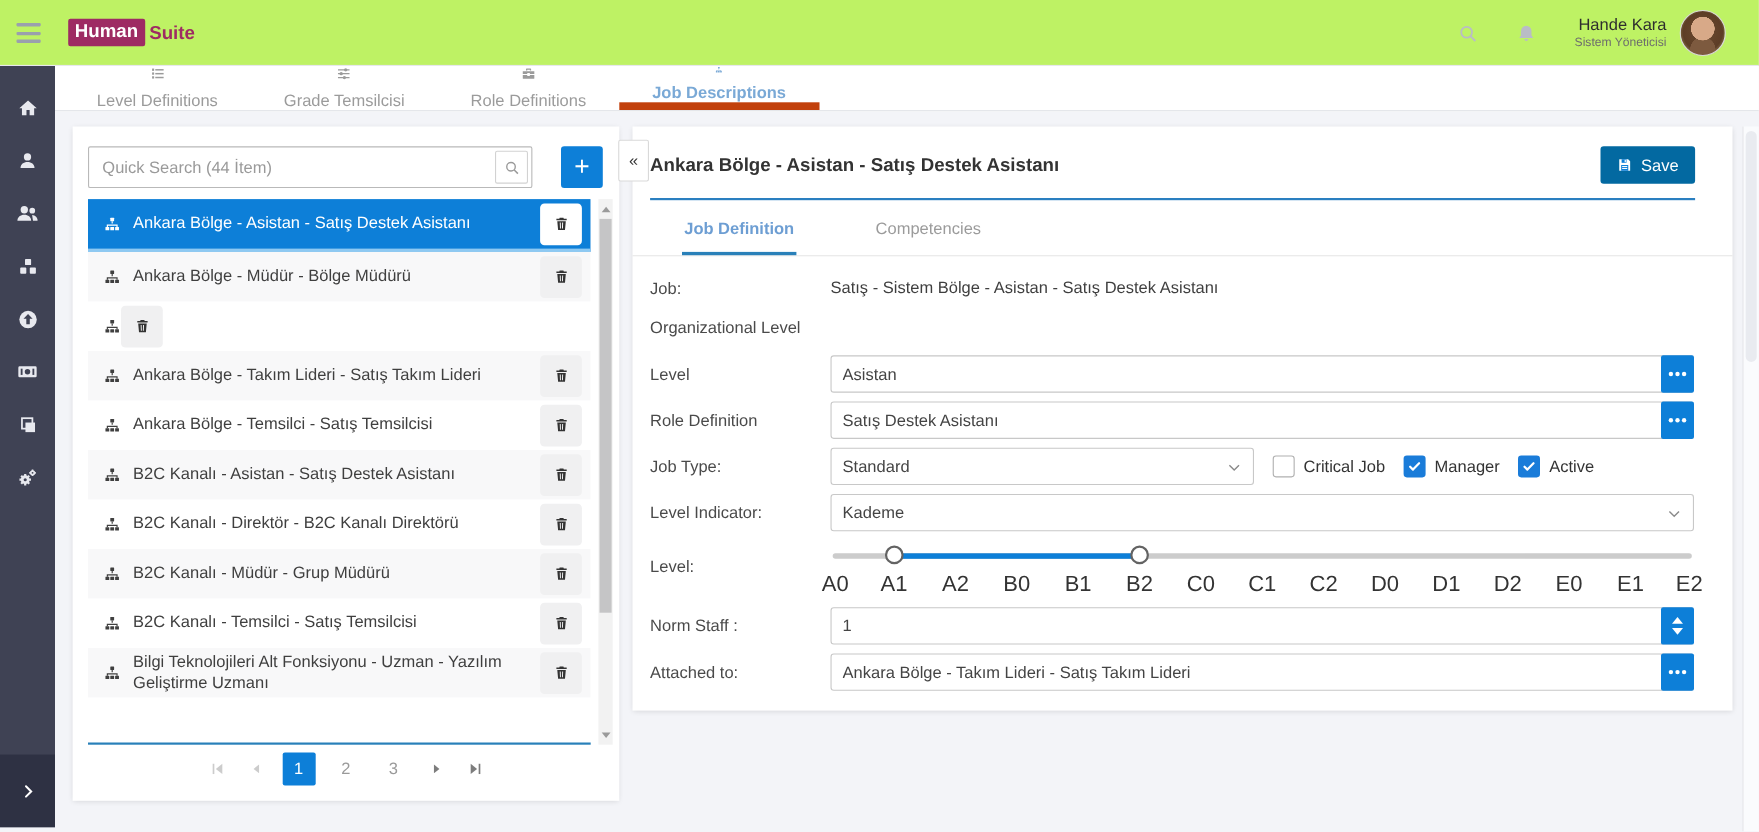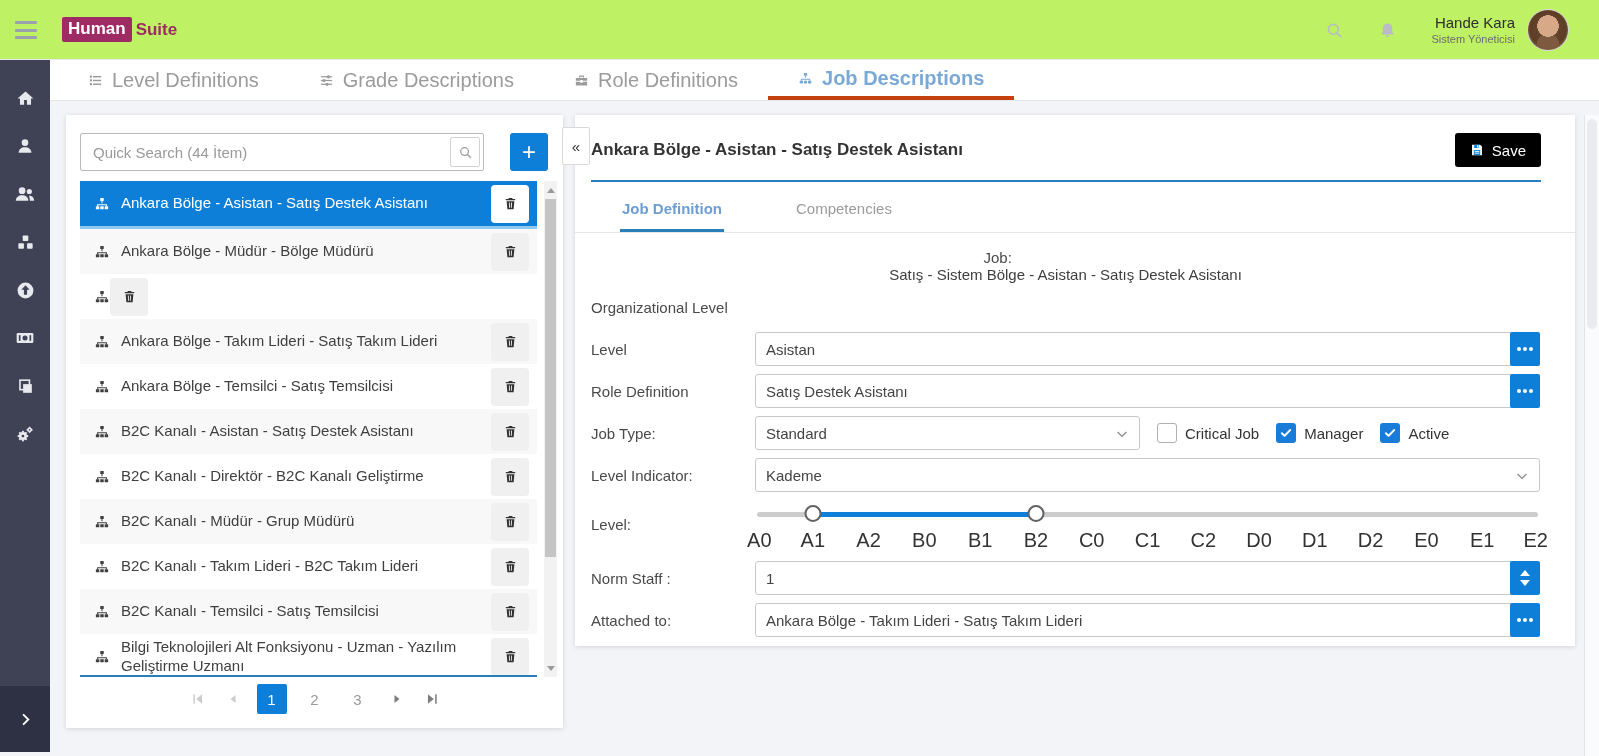--- a/index.html
+++ b/index.html
@@ -32,22 +32,22 @@
       radial-gradient(circle at 50% 48%, #6b4a30 0%, #5d3d26 62%, #8f7a4f 78%, #6f5c3a 100%);
     border:1px solid #d9d9d9; }
 
   
   .sidebar { position:absolute; left:0; top:60px; width:50px; height:692px; background:#3f4254; z-index:4; display:flex; flex-direction:column; align-items:center; padding-top:14px; }
   .side-item { width:50px; height:48px; display:flex; align-items:center; justify-content:center; color:#e8e9ef; cursor:pointer; }
   .side-bottom { position:absolute; left:0; bottom:0; width:50px; height:66px; background:#2e3143; display:flex; align-items:center; justify-content:center; color:#fff; cursor:pointer; }
 
   
   .modtabs { position:absolute; left:50px; top:60px; right:0; height:41px; background:#fff; border-bottom:1px solid #e4e6ea; display:flex; padding-left:8px; z-index:3; }
-  .modtab { display:flex; align-items:center; gap:9px; padding:0 30px; font-size:20px; color:#9b9b9b; cursor:pointer; }
-  .modtab.active { color:#7aa9d6; font-weight:bold; border-bottom:4px solid #c2410c;text-align:right; }
+  .modtab { display:flex; align-items:center; gap:9px; padding:0 30px; font-size:15px; color:#9b9b9b; cursor:pointer;flex-direction:column; }
+  .modtab.active { color:#7aa9d6; font-weight:bold; border-bottom:7px solid #c2410c;text-align:right; }
 
   
   .left-card { position:absolute; left:66px; top:115px; width:497px; height:613px; background:#fff; box-shadow:0 1px 5px rgba(0,0,0,0.13); }
   .search-row { position:absolute; left:14px; top:18px; height:38px; }
   .search-wrap { position:absolute; left:0; top:0; width:404px; height:38px; }
   .search-wrap input { width:100%; height:38px; border:1px solid #b9b9b9; border-radius:2px; padding:0 44px 0 12px; font-size:15px; color:#555; font-family:"Liberation Sans",sans-serif; }
   .search-wrap input::placeholder { color:#9a9a9a; opacity:1; }
   .mag-btn { position:absolute; right:4px; top:4px; width:30px; height:30px; background:#fff; border:1px solid #d2d2d2; border-radius:2px; display:flex; align-items:center; justify-content:center; color:#9a9a9a; cursor:pointer; }
   .plus-btn { position:absolute; left:430px; top:0; width:38px; height:38px; background:#0d7fd8; border:none; border-radius:3px; color:#fff; font-size:24px; line-height:34px; cursor:pointer; font-family:"Liberation Sans",sans-serif; }
   .job-list { position:absolute; left:14px; top:66px; width:457px; height:496px; overflow:hidden; border-bottom:2px solid #2980b9; }
@@ -70,21 +70,21 @@
   .pg-btn { background:none; border:none; cursor:pointer; display:flex; align-items:center; justify-content:center; width:22px; height:30px; }
   .pg-btn.dis { color:#cccccc; } .pg-btn.en { color:#7d7d7d; }
   .pg-num { width:30px; height:30px; display:flex; align-items:center; justify-content:center; font-size:15px; color:#9a9a9a; cursor:pointer; background:none; border:none; font-family:"Liberation Sans",sans-serif; }
   .pg-num.active { background:#0d7fd8; color:#fff; border-radius:2px; }
 
   
   .right-card { position:absolute; left:575px; top:115px; width:1000px; height:531px; background:#fff; box-shadow:0 1px 5px rgba(0,0,0,0.13); }
   .collapse-btn { position:absolute; left:-13px; top:12px; width:28px; height:38px; background:#fff; border:1px solid #d9d9d9; border-radius:2px; font-size:15px; color:#333; cursor:pointer; font-family:"Liberation Sans",sans-serif; }
   .detail-header { display:flex; align-items:center; justify-content:space-between; padding:18px 34px 13px 16px; }
   .detail-title { font-size:17px; font-weight:bold; color:#333; }
-  .save-btn { background:#000000; border:none; border-radius:3px; color:#fff; font-size:15px; height:34px; padding:0 15px; display:flex; align-items:center; gap:8px; cursor:pointer; font-family:"Liberation Sans",sans-serif; }
+  .save-btn { background:#0369a1; border:none; border-radius:3px; color:#fff; font-size:15px; height:34px; padding:0 15px; display:flex; align-items:center; gap:8px; cursor:pointer; font-family:"Liberation Sans",sans-serif; }
   .title-rule { border:none; border-top:2px solid #2a7fc0; margin:0 34px 0 16px; }
   .detail-tabs { display:flex; padding-left:45px; margin-top:14px; border-bottom:1px solid #e6e6e6; }
   .dtab { font-size:15px; color:#9b9b9b; padding:4px 2px 12px; margin-right:70px; cursor:pointer; }
   .dtab.active { color:#6d9ed3; font-weight:bold; border-bottom:3px solid #2980b9; }
   .form { padding:16px 35px 0 16px; }
   .frow { display:flex; align-items:center; margin-bottom:8px; min-height:34px; }
   .flabel { width:164px; flex-shrink:0; font-size:15px; color:#4a4a4a; }
   .ffield { flex:1; position:relative; }
   .ffield input { width:100%; height:34px; border:1px solid #c8c8c8; border-radius:3px; padding:0 40px 0 10px; font-size:15px; color:#444; font-family:"Liberation Sans",sans-serif; }
   .static-val { font-size:15px; color:#3f3f3f; }
@@ -336,21 +336,21 @@
   <div class="modtab">
     <svg width="15" height="15">
         <use href="#i-list"></use>
       </svg>
     <span>Level Definitions</span>
   </div>
   <div class="modtab">
     <svg width="15" height="15">
         <use href="#i-sliders"></use>
       </svg>
-    <span>Grade Descriptions</span>
+    <span>Grade Temsilcisi</span>
   </div>
   <div class="modtab">
     <svg width="15" height="15">
         <use href="#i-briefcase"></use>
       </svg>
     <span>Role Definitions</span>
   </div>
   <div class="modtab active">
     <svg width="15" height="15">
         <use href="#i-sitemap"></use>
@@ -449,47 +449,34 @@
             <use href="#i-trash"></use>
           </svg>
         </button>
     </div>
     <div class="job-row">
       <span class="row-icon">
           <svg width="16" height="16">
             <use href="#i-sitemap"></use>
           </svg>
         </span>
-      <span class="row-label">B2C Kanalı - Direktör - B2C Kanalı Geliştirme</span>
+      <span class="row-label">B2C Kanalı - Direktör - B2C Kanalı Direktörü</span>
       <button class="trash-btn">
           <svg width="15" height="15">
             <use href="#i-trash"></use>
           </svg>
         </button>
     </div>
     <div class="job-row">
       <span class="row-icon">
           <svg width="16" height="16">
             <use href="#i-sitemap"></use>
           </svg>
         </span>
       <span class="row-label">B2C Kanalı - Müdür - Grup Müdürü</span>
-      <button class="trash-btn">
-          <svg width="15" height="15">
-            <use href="#i-trash"></use>
-          </svg>
-        </button>
-    </div>
-    <div class="job-row">
-      <span class="row-icon">
-          <svg width="16" height="16">
-            <use href="#i-sitemap"></use>
-          </svg>
-        </span>
-      <span class="row-label">B2C Kanalı - Takım Lideri - B2C Takım Lideri</span>
       <button class="trash-btn">
           <svg width="15" height="15">
             <use href="#i-trash"></use>
           </svg>
         </button>
     </div>
     <div class="job-row">
       <span class="row-icon">
           <svg width="16" height="16">
             <use href="#i-sitemap"></use>
@@ -568,21 +555,21 @@
   </div>
   <hr class="title-rule">
 
   <div class="detail-tabs">
     <div class="dtab active">Job Definition</div>
     <div class="dtab">Competencies</div>
   </div>
 
   <div class="form">
 
-    <div class="frow" style="min-height:26px;margin-bottom:6px;flex-direction:column;">
+    <div class="frow" style="min-height:26px;margin-bottom:6px;">
       <div class="flabel">Job:</div>
       <div class="ffield"><span class="static-val">Satış - Sistem Bölge - Asistan - Satış Destek Asistanı</span></div>
     </div>
 
     <div class="frow">
       <div class="flabel">Organizational Level</div>
     </div>
 
     <div class="frow">
       <div class="flabel">Level</div>

